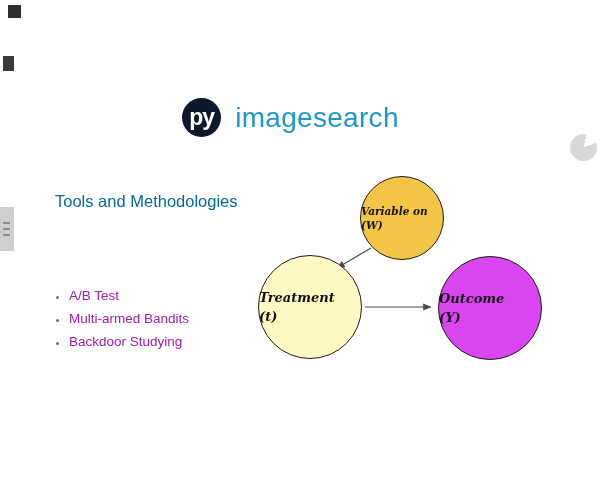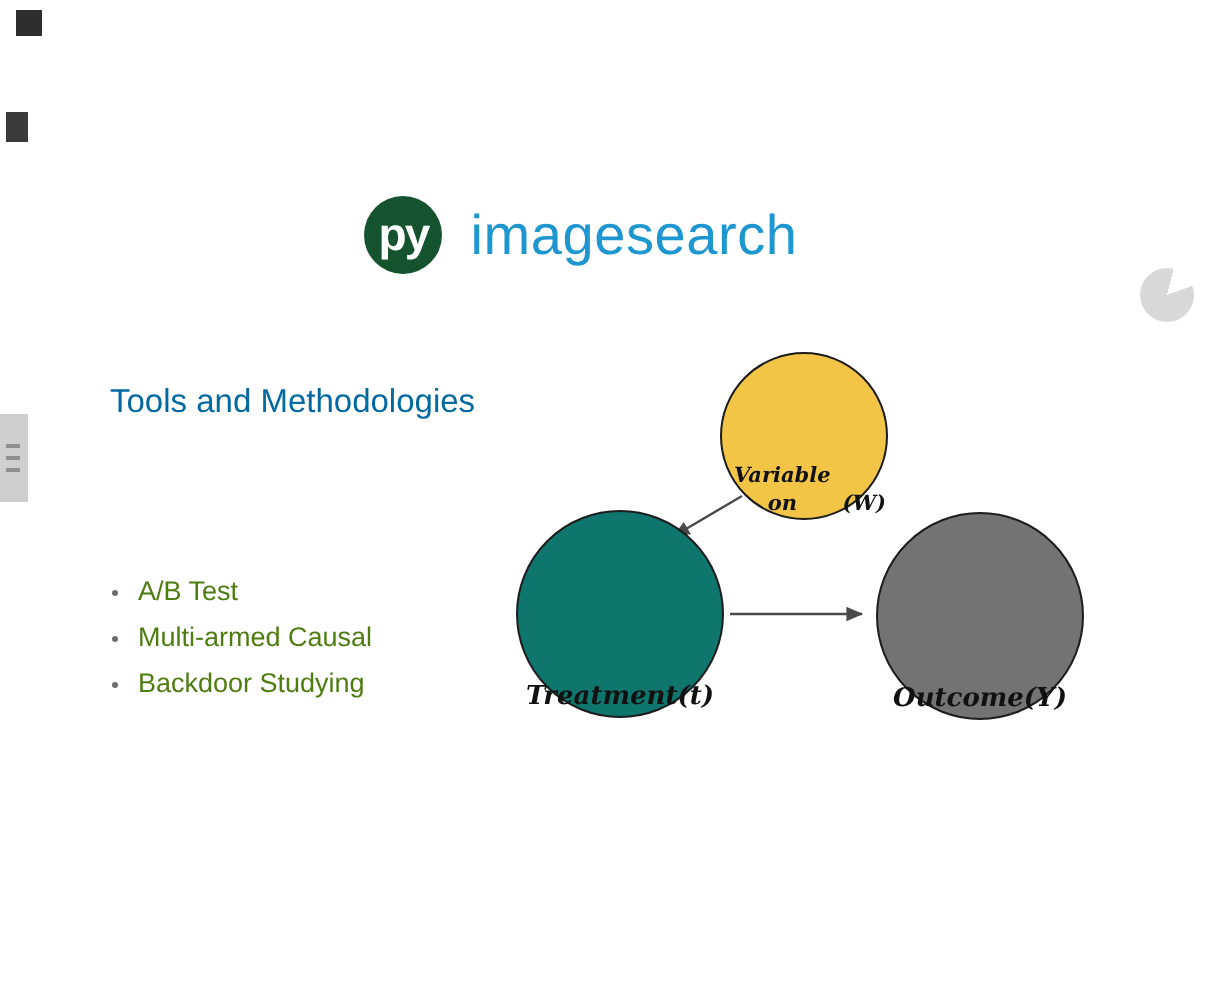--- a/index.html
+++ b/index.html
@@ -35,67 +35,67 @@
   }
 
   
   .logo {
     position: absolute; left: 0; top: 98px; width: 603px;
     display: flex; justify-content: center; align-items: center;
     transform: translateX(-11px);
   }
   .logo-badge {
     width: 39px; height: 39px; border-radius: 50%;
-    background: #14532d; color: #ffffff;
+    background: #0f172a; color: #ffffff;
     font-weight: bold; font-size: 23px;
     display: flex; align-items: center; justify-content: center;
     letter-spacing: -1px;
   }
   .logo-text {
     font-size: 28px; color: #1e96cf; font-weight: 400;
     margin-left: 14px; letter-spacing: 0.3px;
   }
 
   
   .title {
     position: absolute; left: 55px; top: 188px;
     font-size: 16.5px; line-height: 26px;
     font-weight: 400; color: #0369a1;
   }
 
   
   .bullets {
     position: absolute; left: 52px; top: 284px;
     margin: 0; padding-left: 17px;
-    color: #4d7c0f; font-size: 13.5px; line-height: 23px;
+    color: #a21caf; font-size: 13.5px; line-height: 23px;
     list-style-type: disc;
   }
   .bullets li::marker { color: #6d6d6d; font-size: 11px; }
 
   
   .node {
     position: absolute; border-radius: 50%;
     border: 1.5px solid #1c1c1c; box-sizing: border-box;
-    display: flex; 
-    align-items: flex-end; justify-content: center;
+    display: flex; flex-direction: column;
+    align-items: flex-start; justify-content: center;
     text-align: center; color: #111111;
     font-family: "DejaVu Serif", serif;
     font-style: italic; font-weight: bold;
   }
   .node-w {
     left: 360px; top: 176px; width: 84px; height: 84px;
     background: #f2c546; font-size: 10.5px; line-height: 14px;
   }
   .node-t {
     left: 258px; top: 255px; width: 104px; height: 104px;
-    background: #0f766e; font-size: 13px; line-height: 19px;
+    background: #fef9c3; font-size: 13px; line-height: 19px;
   }
   .node-y {
     left: 438px; top: 256px; width: 104px; height: 104px;
-    background: #737373; font-size: 13px; line-height: 19px;
+    background: #d946ef; font-size: 13px; line-height: 19px;
   }
   .arrows {
     position: absolute; left: 0; top: 0;
     pointer-events: none;
   }
 </style>
 </head>
 <body>
 
 <div class="slide">
@@ -113,21 +113,21 @@
     <span class="logo-badge">py</span>
     <span class="logo-text">imagesearch</span>
   </div>
 
   <div class="title">
     <div>Tools and Methodologies</div>
   </div>
 
   <ul class="bullets">
     <li>A/B Test</li>
-    <li>Multi-armed Causal</li>
+    <li>Multi-armed Bandits</li>
     <li>Backdoor Studying</li>
   </ul>
 
   <svg class="arrows" width="603" height="500" aria-hidden="true">
     <defs>
       <marker id="ah" markerWidth="8" markerHeight="8" refX="6.5" refY="3" orient="auto">
         <path d="M0,0 L7,3 L0,6 Z" fill="#4a4a4a"></path>
       </marker>
     </defs>
     <line x1="371" y1="248" x2="337" y2="268" stroke="#4a4a4a" stroke-width="1.2" marker-end="url(#ah)"></line>

